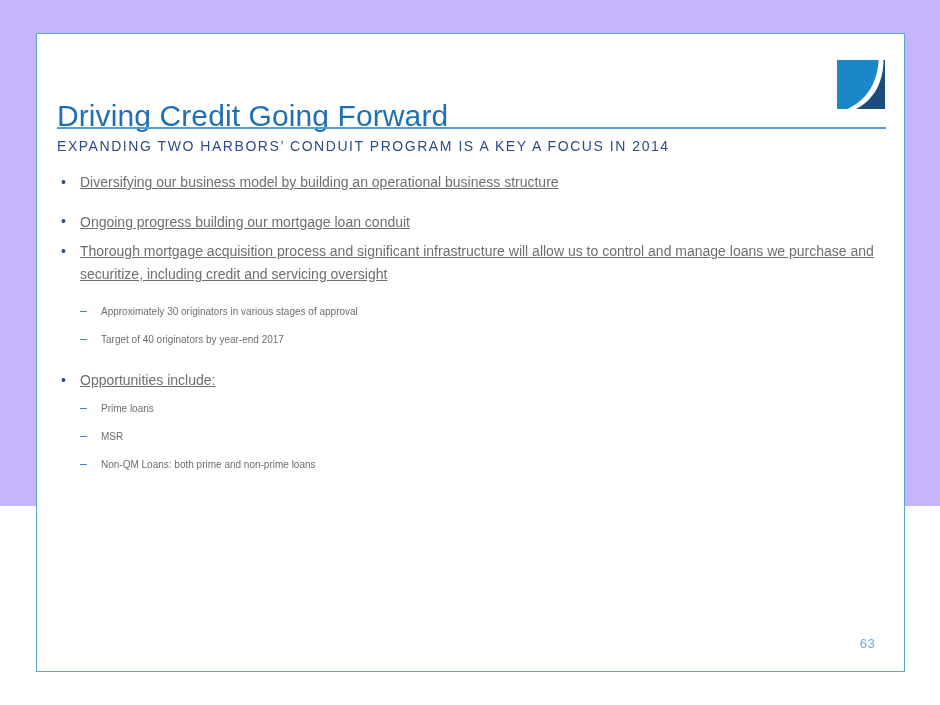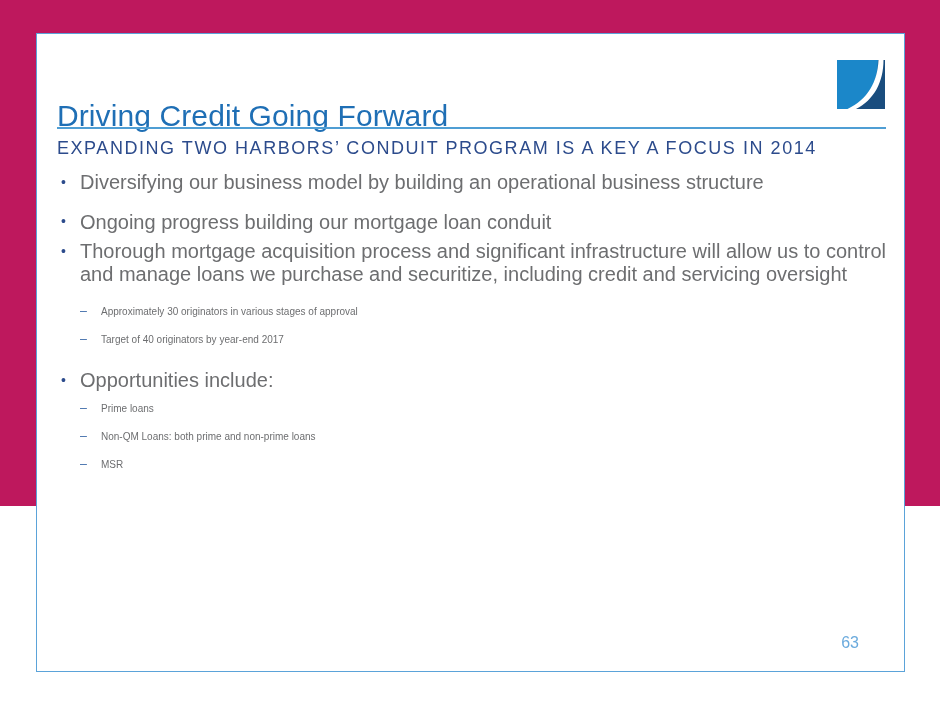--- a/index.html
+++ b/index.html
@@ -12,21 +12,21 @@
     width: 940px;
     height: 705px;
     font-family: "Liberation Sans", sans-serif;
     overflow: hidden;
   }
 
   .slide-canvas {
     position: relative;
     width: 940px;
     height: 506px;
-    background: #be185d;
+    background: #c4b5fd;
   }
 
   
   .slide-frame {
     position: absolute;
     left: 36px;
     top: 33px;
     width: 869px;
     height: 639px;
     border: 1.5px solid #5ba3d9;
@@ -52,21 +52,21 @@
     top: 93px;
     width: 829px;
     height: 2px;
     background: #4f9ed4;
   }
 
   .slide-subtitle {
     position: absolute;
     left: 20px;
     top: 104px;
-    font-size: 18px;
+    font-size: 14px;
     font-weight: 400;
     color: #2c4b8c;
     letter-spacing: 1.55px;
     white-space: nowrap;
   }
 
   
   .brand-logo {
     position: absolute;
     right: 19px;
@@ -81,23 +81,24 @@
     position: absolute;
     left: 20px;
     top: 137px;
     width: 840px;
   }
 
   .bullet-l1 {
     position: relative;
     padding-left: 23px;
     margin-bottom: 17px;
-    font-size: 20px;
+    font-size: 14px;
     line-height: 22.5px;
     color: #6d6e70;
+    text-decoration: underline;
   }
   .bullet-l1::before {
     content: "\2022";
     position: absolute;
     left: 4px;
     top: -0.5px;
     color: #2c4b8c;
     font-size: 14px;
     line-height: 22.5px;
   }
@@ -119,24 +120,25 @@
     color: #3c6aa8;
     font-size: 12.4px;
     line-height: 19px;
   }
 
   .group-gap { height: 11px; }
 
   
   .page-number {
     position: absolute;
-    right: 45px;
+    right: 29px;
     bottom: 19px;
-    font-size: 16px;
+    font-size: 13px;
     color: #6aaadd;
+    font-family: Liberation Mono, monospace;
   }
 </style>
 </head>
 <body>
 
 <div class="slide-canvas">
 
   <div class="slide-frame">
 
     <h1 class="slide-title">Driving Credit Going Forward</h1>
@@ -163,21 +165,21 @@
       <div class="bullet-l1">Thorough mortgage acquisition process and significant infrastructure will allow us to control and manage loans we purchase and securitize, including credit and servicing oversight</div>
 
       <div class="bullet-l2">Approximately 30 originators in various stages of approval</div>
       <div class="bullet-l2">Target of 40 originators by year-end 2017</div>
 
       <div class="group-gap"></div>
 
       <div class="bullet-l1 tight">Opportunities include:</div>
 
       <div class="bullet-l2">Prime loans</div>
+      <div class="bullet-l2">MSR</div>
       <div class="bullet-l2">Non-QM Loans: both prime and non-prime loans</div>
-      <div class="bullet-l2">MSR</div>
 
     </div>
 
     <div class="page-number">63</div>
 
   </div>
 </div>
 
 </body></html>

